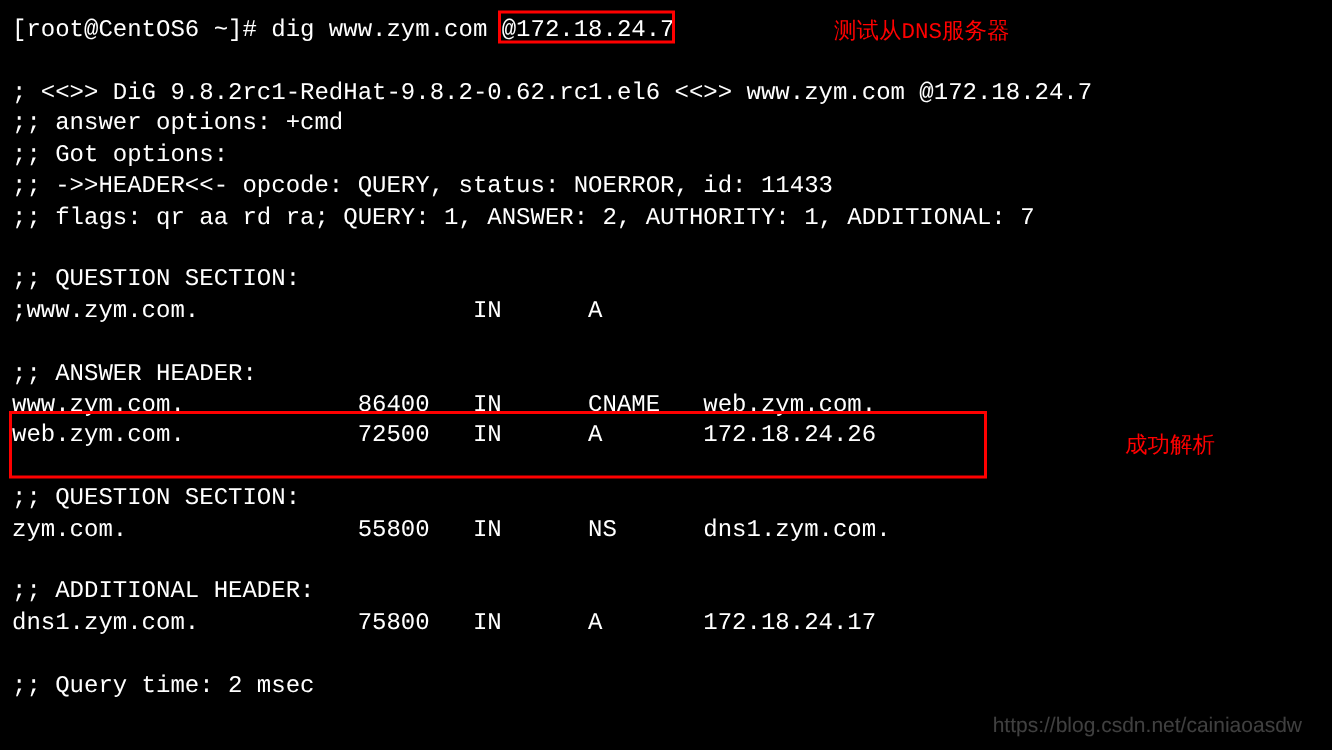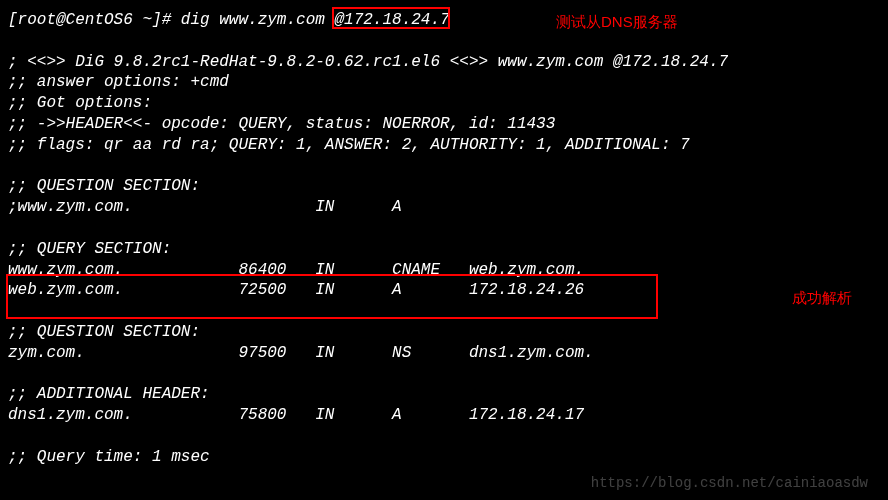--- a/index.html
+++ b/index.html
@@ -14,35 +14,34 @@
       font-size: 16px;
       line-height: 1.3;
       width: 888px;
       height: 500px;
       padding: 10px 8px;
       position: relative;
       overflow: hidden;
     }
     .line {
       white-space: pre;
-      font-style: italic;
     }
     .annotation-red {
       color: #ff0000;
       position: absolute;
-      font-family: Liberation Sans, sans-serif;
+      font-family: Liberation Mono, monospace;
       font-size: 15px;
     }
     .anno1 {
       top: 12px;
       left: 556px;
     }
     .anno2 {
       top: 288px;
-      left: 792px;
+      left: 750px;
     }
     .answer-box {
       border: 2px solid #ff0000;
       position: absolute;
       top: 274px;
       left: 6px;
       width: 652px;
       height: 45px;
       pointer-events: none;
     }
@@ -54,21 +53,21 @@
       width: 118px;
       height: 22px;
       pointer-events: none;
     }
     .watermark {
       position: absolute;
       bottom: 8px;
       right: 20px;
       color: rgba(255,255,255,0.25);
       font-size: 14px;
-      font-family: Liberation Mono, monospace;
+      font-family: Liberation Sans, sans-serif;
     }
   </style>
 </head>
 <body>
 
 <div class="line"><span>[root@CentOS6 ~]# </span><span>dig www.zym.com </span><span>@172.18.24.7</span></div>
 <div class="server-box"></div>
 <div class="annotation-red anno1">测试从DNS服务器</div>
 
 <div class="line">&nbsp;</div>
@@ -79,33 +78,33 @@
 <div class="line">;; -&gt;&gt;HEADER&lt;&lt;- opcode: QUERY, status: NOERROR, id: 11433</div>
 <div class="line">;; flags: qr aa rd ra; QUERY: 1, ANSWER: 2, AUTHORITY: 1, ADDITIONAL: 7</div>
 
 <div class="line">&nbsp;</div>
 
 <div class="line">;; QUESTION SECTION:</div>
 <div class="line">;www.zym.com.                   IN      A</div>
 
 <div class="line">&nbsp;</div>
 
-<div class="line">;; QUERY SECTION:</div>
+<div class="line">;; ANSWER HEADER:</div>
 <div class="line">www.zym.com.            86400   IN      CNAME   web.zym.com.</div>
 <div class="line">web.zym.com.            72500   IN      A       172.18.24.26</div>
 <div class="answer-box"></div>
 <div class="annotation-red anno2">成功解析</div>
 
 <div class="line">&nbsp;</div>
 
 <div class="line">;; QUESTION SECTION:</div>
-<div class="line">zym.com.                97500   IN      NS      dns1.zym.com.</div>
+<div class="line">zym.com.                55800   IN      NS      dns1.zym.com.</div>
 
 <div class="line">&nbsp;</div>
 
 <div class="line">;; ADDITIONAL HEADER:</div>
 <div class="line">dns1.zym.com.           75800   IN      A       172.18.24.17</div>
 
 <div class="line">&nbsp;</div>
 
-<div class="line">;; Query time: 1 msec</div>
+<div class="line">;; Query time: 2 msec</div>
 
 <div class="watermark">https://blog.csdn.net/cainiaoasdw</div>
 
 </body></html>

